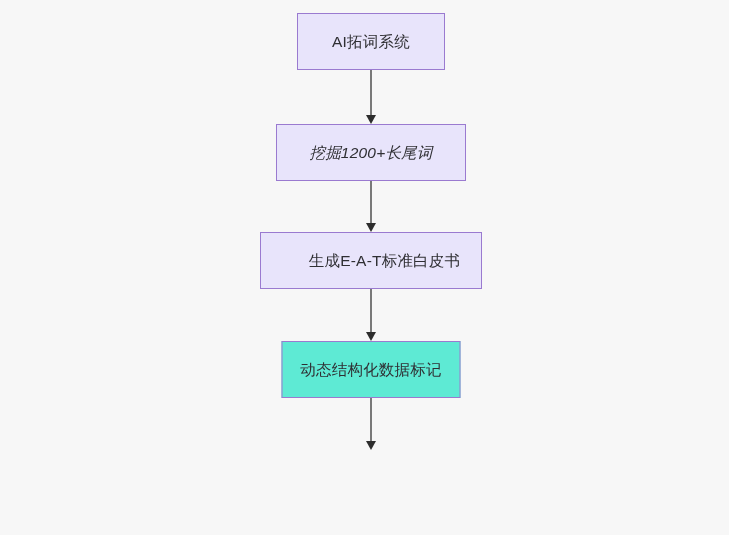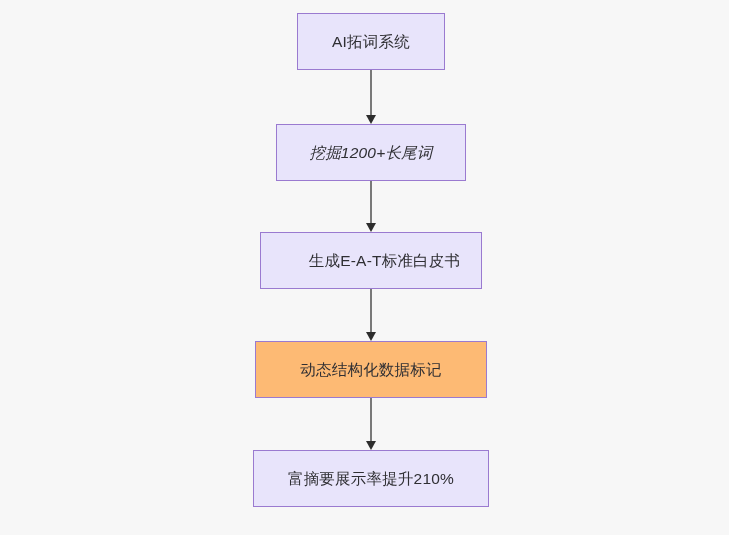--- a/index.html
+++ b/index.html
@@ -83,19 +83,16 @@
     </div>
     <div class="node" style="left: 371px; top: 13px; width: 148px; height: 57px; background: rgb(232, 228, 251); border-color: rgb(154, 122, 208);">
       <span class="node-label" style="color: rgb(47, 47, 51);">AI拓词系统</span>
     </div>
     <div class="node" style="left: 371px; top: 124px; width: 190px; height: 57px; background: rgb(232, 228, 251); border-color: rgb(154, 122, 208); font-style: italic;">
       <span class="node-label" style="color: rgb(47, 47, 51);">挖掘1200+长尾词</span>
     </div>
     <div class="node" style="left: 371px; top: 232px; width: 222px; height: 57px; background: rgb(232, 228, 251); border-color: rgb(154, 122, 208); padding-left: 27px;">
       <span class="node-label" style="color: rgb(47, 47, 51);">生成E-A-T标准白皮书</span>
     </div>
-    <div class="node" style="left: 371px; top: 341px; width: 232px; height: 57px; background: #fdba74; border-color: rgb(154, 122, 208);">
+    <div class="node" style="left: 371px; top: 341px; width: 179px; height: 57px; background: #5eead4; border-color: rgb(154, 122, 208);">
       <span class="node-label" style="color: rgb(47, 47, 51);">动态结构化数据标记</span>
-    </div>
-    <div class="node" style="left: 371px; top: 450px; width: 236px; height: 57px; background: rgb(232, 228, 251); border-color: rgb(154, 122, 208);">
-      <span class="node-label" style="color: rgb(47, 47, 51);">富摘要展示率提升210%</span>
     </div>
   </div>
 
 </body></html>

